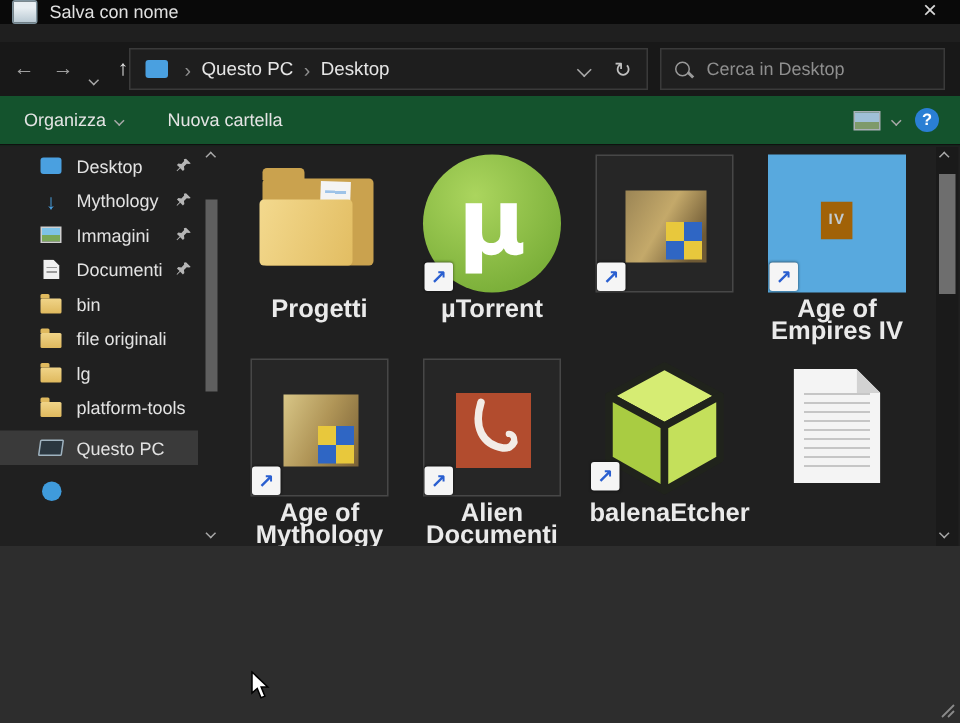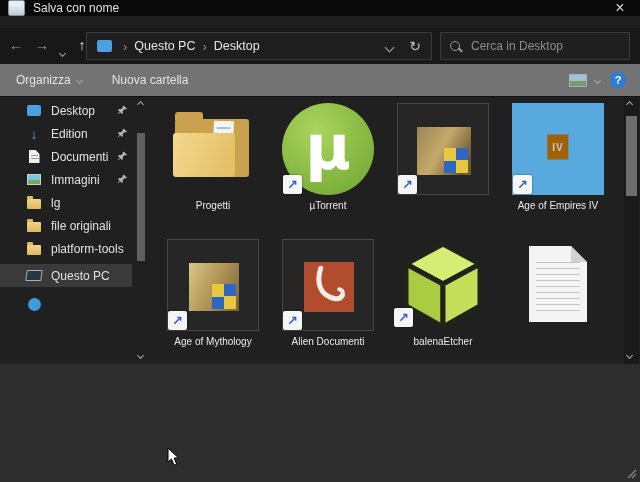--- a/index.html
+++ b/index.html
@@ -35,21 +35,21 @@
           background:#1f1f1f;display:flex;align-items:center;padding:0 9px;box-sizing:border-box;}
   .lens{position:relative;width:8px;height:8px;border:1.6px solid #9a9a9a;border-radius:50%;
         margin-right:9px;flex:none;}
   .lens::after{content:"";position:absolute;width:5px;height:1.6px;background:#9a9a9a;
         right:-4px;bottom:-1px;transform:rotate(45deg);}
   .search-input{background:transparent;border:0;outline:0;color:#a0a0a0;font-size:12px;width:100%;
         font-family:inherit;}
   .search-input::placeholder{color:#8f8f8f;opacity:1;}
 
   
-  .toolbar{position:absolute;left:0;top:64px;right:0;height:33px;background:#737373;
+  .toolbar{position:absolute;left:0;top:64px;right:0;height:33px;background:#14532d;
            border-bottom:1px solid #101010;display:flex;align-items:center;box-sizing:border-box;justify-content:space-between;}
   .tbtn{color:#e4e4e4;font-size:12px;display:flex;align-items:center;gap:6px;}
   .tb-org{margin-left:16px;} .tb-new{margin-left:30px;}
   .views{margin-left:auto;display:flex;align-items:center;gap:8px;}
   .view-ico{width:18px;height:13px;border:1px solid #a9b0b6;box-sizing:border-box;
             background:linear-gradient(180deg,#9fc0d8 55%,#7e9a6a 45%);}
   .help{width:16px;height:16px;border-radius:50%;background:#2a7fd4;color:#fff;font-size:11px;
         font-weight:bold;display:flex;align-items:center;justify-content:center;margin:0 14px 0 10px;flex:none;}
 
   
@@ -86,21 +86,21 @@
   
   .sb-side{position:absolute;left:135px;top:0;width:12px;height:266px;}
   .sb-side .sb-thumb{position:absolute;left:2px;top:35px;width:8px;height:128px;background:#5f5f5f;}
   .sb-top{position:absolute;left:3px;top:4px;} .sb-bot{position:absolute;left:3px;bottom:6px;}
 
   
   .tile{position:absolute;width:110px;text-align:center;}
   .r1{top:5px;} .r2{top:141px;}
   .c1{left:158px;} .c2{left:273px;} .c3{left:388px;} .c4{left:503px;}
   .thumb{position:relative;width:92px;height:92px;margin:0 auto;}
-  .tlabel{width:100px;margin:3px auto 0;font-size:10px;line-height:15px;color:#eaeaea;}
+  .tlabel{width:100px;margin:3px auto 0;font-size:17px;line-height:15px;color:#eaeaea;font-weight:bold;}
   .sc{position:absolute;left:1px;bottom:1px;width:19px;height:19px;background:#f5f5f5;
       border-radius:2px;display:flex;align-items:center;justify-content:center;
       font-weight:bold;color:#2a5fd0;font-size:13px;box-shadow:0 0 2px rgba(0,0,0,.6);}
   
   .bigfolder{position:absolute;inset:0;}
   .bf-back{position:absolute;left:8px;top:16px;width:74px;height:58px;background:#caa24e;border-radius:3px;}
   .bf-back::before{content:"";position:absolute;left:0;top:-7px;width:28px;height:8px;
       background:#caa24e;border-radius:3px 3px 0 0;}
   .bf-paper{position:absolute;left:46px;top:18px;width:20px;height:54px;background:#f4f4f4;
       transform:rotate(2deg);
@@ -200,54 +200,60 @@
           </span>
         <span class="slabel">Desktop</span>
         <svg class="pin" width="11" height="11" viewBox="0 0 16 16">
             <path fill="#b5b5b5" d="M10.2 1.2 L14.8 5.8 L13.2 6.3 L10.9 6 L8.2 8.7 L8.6 11.6 L7.2 13 L4.6 10.4 L1.6 13.4 L1 12.8 L4 9.8 L1.4 7.2 L2.8 5.8 L5.7 6.2 L8.4 3.5 L8.1 1.8 Z"></path>
           </svg>
       </div>
       <div class="srow">
         <span class="sico">
             <span class="ic-down">↓</span>
           </span>
-        <span class="slabel">Edition</span>
+        <span class="slabel">Mythology</span>
+        <svg class="pin" width="11" height="11" viewBox="0 0 16 16">
+            <path fill="#b5b5b5" d="M10.2 1.2 L14.8 5.8 L13.2 6.3 L10.9 6 L8.2 8.7 L8.6 11.6 L7.2 13 L4.6 10.4 L1.6 13.4 L1 12.8 L4 9.8 L1.4 7.2 L2.8 5.8 L5.7 6.2 L8.4 3.5 L8.1 1.8 Z"></path>
+          </svg>
+      </div>
+      <div class="srow">
+        <span class="sico">
+            <span class="ic-pic"></span>
+          </span>
+        <span class="slabel">Immagini</span>
         <svg class="pin" width="11" height="11" viewBox="0 0 16 16">
             <path fill="#b5b5b5" d="M10.2 1.2 L14.8 5.8 L13.2 6.3 L10.9 6 L8.2 8.7 L8.6 11.6 L7.2 13 L4.6 10.4 L1.6 13.4 L1 12.8 L4 9.8 L1.4 7.2 L2.8 5.8 L5.7 6.2 L8.4 3.5 L8.1 1.8 Z"></path>
           </svg>
       </div>
       <div class="srow">
         <span class="sico">
             <span class="ic-doc"></span>
           </span>
         <span class="slabel">Documenti</span>
         <svg class="pin" width="11" height="11" viewBox="0 0 16 16">
             <path fill="#b5b5b5" d="M10.2 1.2 L14.8 5.8 L13.2 6.3 L10.9 6 L8.2 8.7 L8.6 11.6 L7.2 13 L4.6 10.4 L1.6 13.4 L1 12.8 L4 9.8 L1.4 7.2 L2.8 5.8 L5.7 6.2 L8.4 3.5 L8.1 1.8 Z"></path>
           </svg>
       </div>
       <div class="srow">
         <span class="sico">
-            <span class="ic-pic"></span>
-          </span>
-        <span class="slabel">Immagini</span>
-        <svg class="pin" width="11" height="11" viewBox="0 0 16 16">
-            <path fill="#b5b5b5" d="M10.2 1.2 L14.8 5.8 L13.2 6.3 L10.9 6 L8.2 8.7 L8.6 11.6 L7.2 13 L4.6 10.4 L1.6 13.4 L1 12.8 L4 9.8 L1.4 7.2 L2.8 5.8 L5.7 6.2 L8.4 3.5 L8.1 1.8 Z"></path>
-          </svg>
-      </div>
-      <div class="srow">
-        <span class="sico">
             <span class="ic-folder"></span>
           </span>
+        <span class="slabel">bin</span>
+      </div>
+      <div class="srow">
+        <span class="sico">
+            <span class="ic-folder"></span>
+          </span>
+        <span class="slabel">file originali</span>
+      </div>
+      <div class="srow">
+        <span class="sico">
+            <span class="ic-folder"></span>
+          </span>
         <span class="slabel">lg</span>
-      </div>
-      <div class="srow">
-        <span class="sico">
-            <span class="ic-folder"></span>
-          </span>
-        <span class="slabel">file originali</span>
       </div>
       <div class="srow">
         <span class="sico">
             <span class="ic-folder"></span>
           </span>
         <span class="slabel">platform-tools</span>
       </div>
       <div class="srow gap4 sel">
         <span class="sico">
             <span class="ic-pc"></span>

